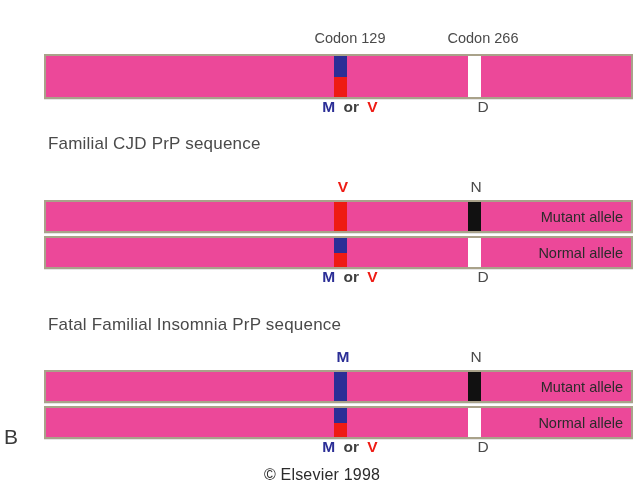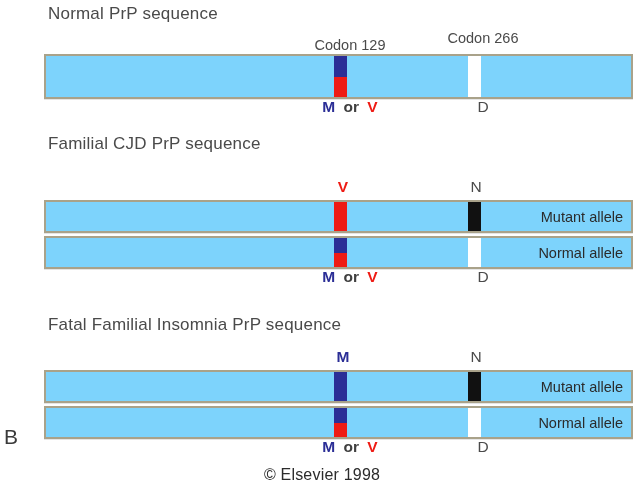--- a/index.html
+++ b/index.html
@@ -39,21 +39,21 @@
     white-space: nowrap;
     text-align: center;
     transform: translateX(-50%);
   }
 
   
   .bar {
     position: absolute;
     left: 44px;
     width: 589px;
-    background: #7dd3fc;
+    background: #ec4899;
     border: 2px solid #a9a28a;
     box-sizing: border-box;
     box-shadow: 0 1px 0 rgba(0,0,0,.10);
   }
   .bar.tall  { height: 45px; }
   .bar.short { height: 33px; }
 
   
   .marker {
     position: absolute;
@@ -120,23 +120,22 @@
     font-size: 16px;
     color: #2b2b2b;
     letter-spacing: .2px;
   }
 </style>
 </head>
 <body>
 
 <div class="figure">
 
-  <div class="section-title" style="top:4px">Normal PrP sequence</div>
-
-  <div class="codon-label" style="top:37px; left:350px">Codon 129</div>
+
+  <div class="codon-label" style="top:30px; left:350px">Codon 129</div>
   <div class="codon-label" style="top:30px; left:483px">Codon 266</div>
 
   <div class="bar tall" style="top:54px">
     <div class="marker" style="left:288px">
       <div class="half top m-blue"></div>
       <div class="half bottom m-red"></div>
     </div>
     <div class="marker solid m-white" style="left:422px"></div>
   </div>
 

